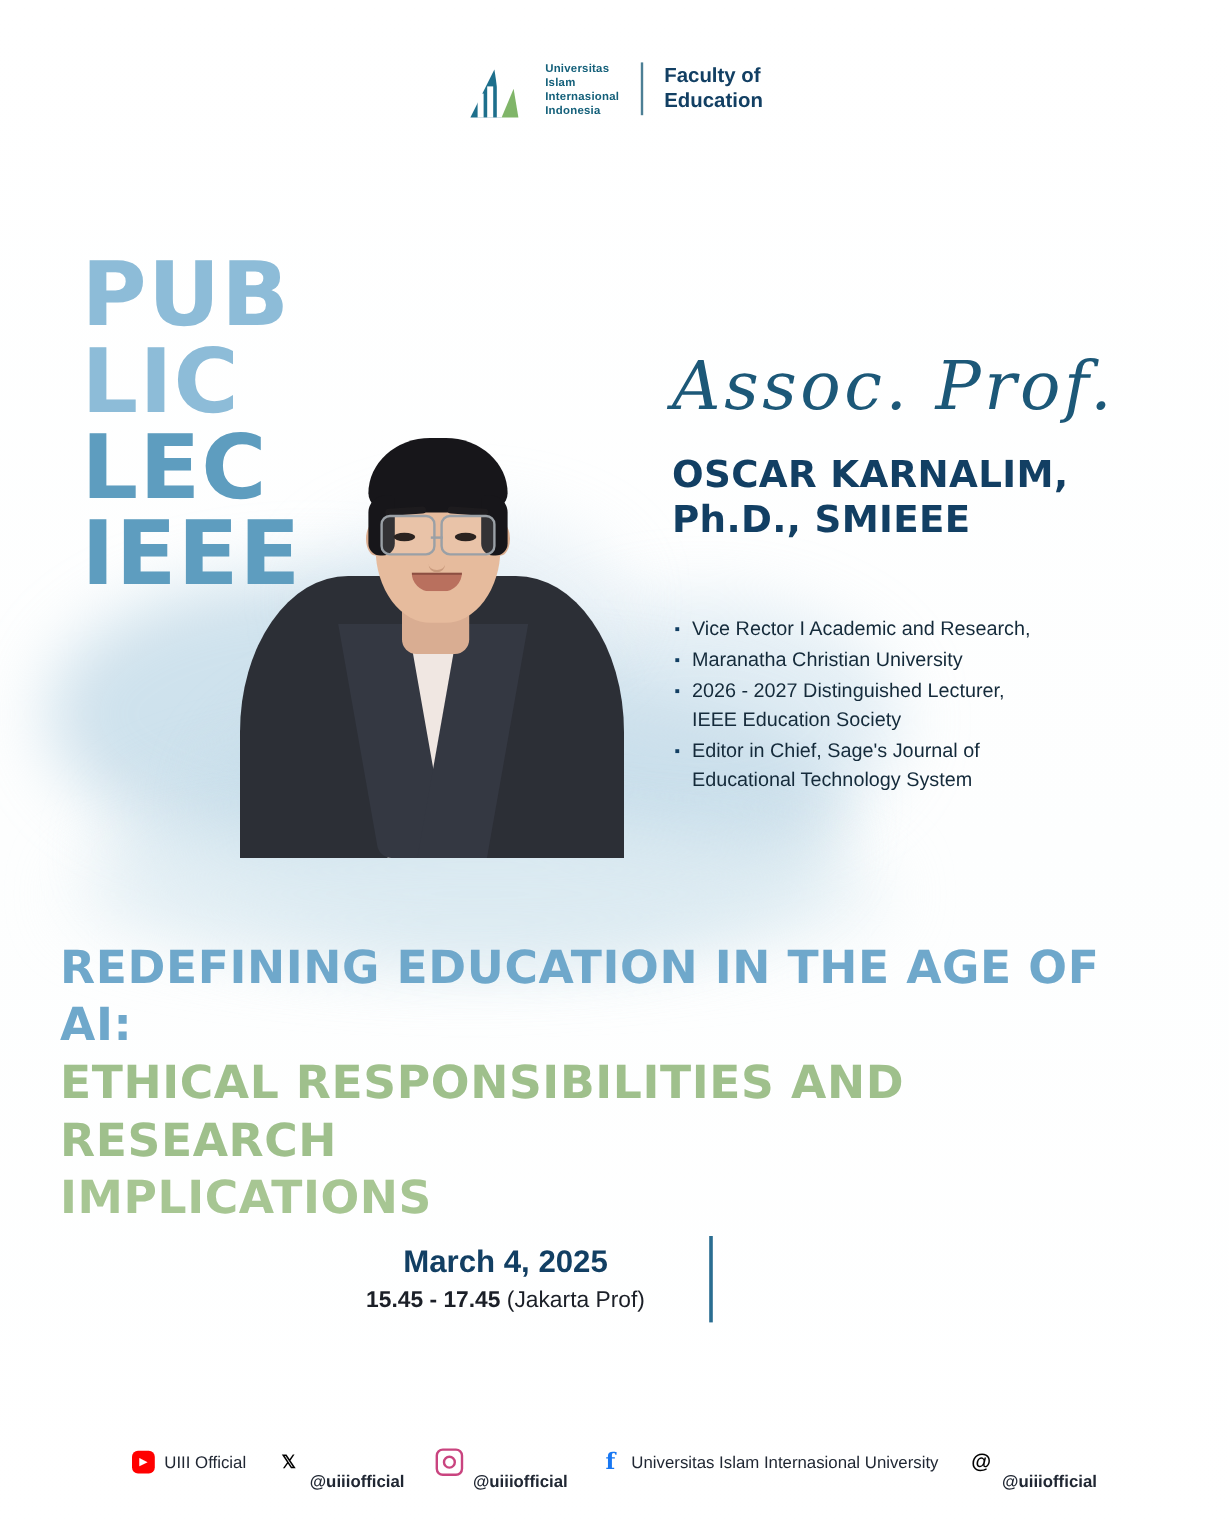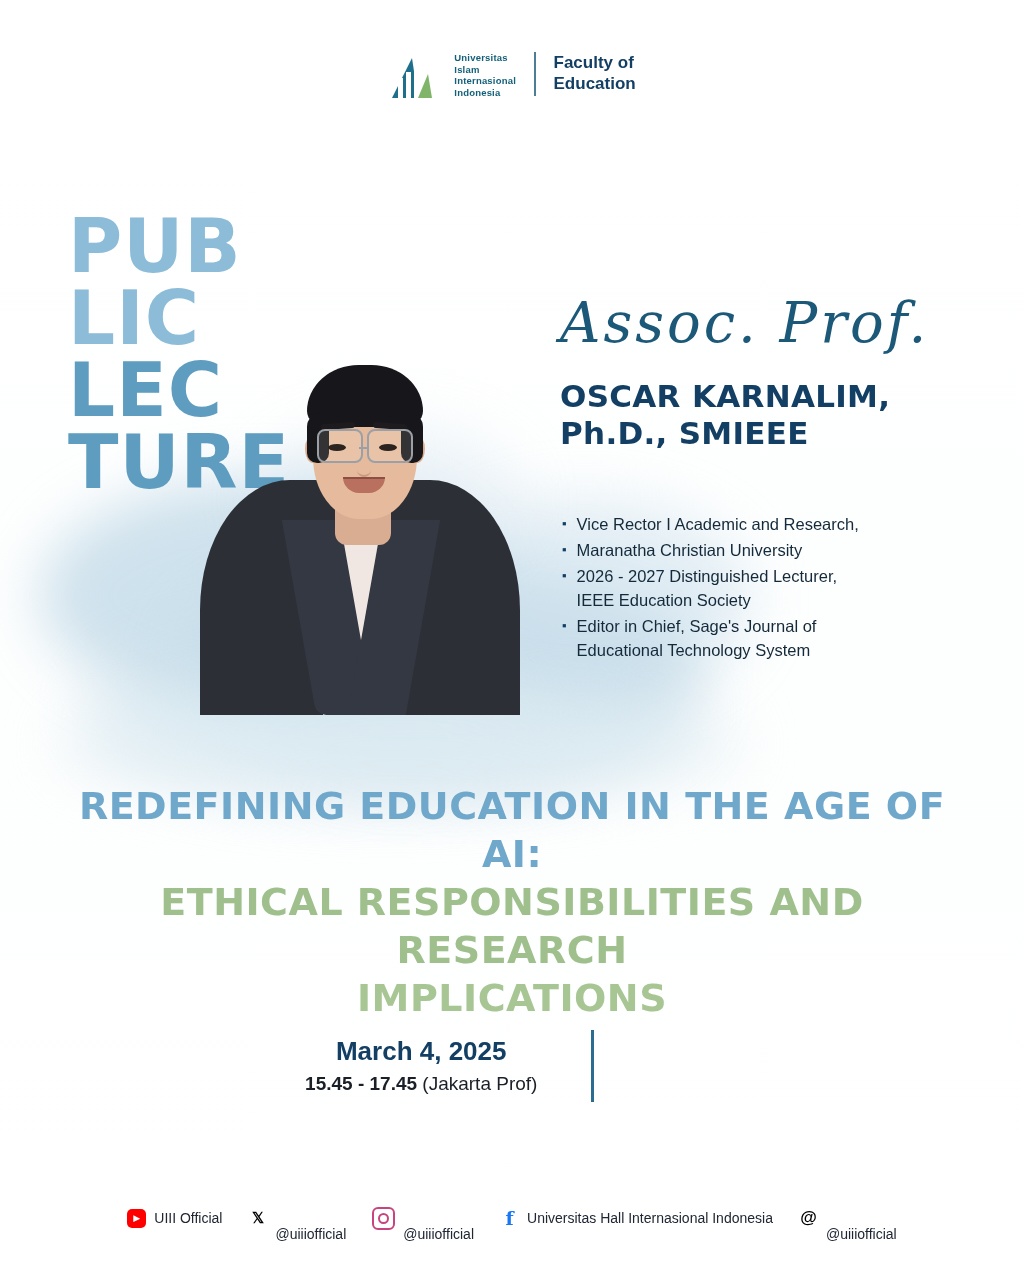--- a/index.html
+++ b/index.html
@@ -238,21 +238,20 @@
     font-size: 13px;
     line-height: 24px;
   }
 
   
   .talk-title {
     position: absolute;
     left: 50px;
     top: 782px;
     width: 924px;
-    text-align: center;
     font-family: "DejaVu Sans", sans-serif;
     font-weight: bold;
     font-size: 38px;
     line-height: 48px;
     letter-spacing: .5px;
     z-index: 6;
   }
   .tt1 { color: #6fa8cb; }
   .tt2 { color: #9fc08c; }
   .tt3 { color: #a7c693; }
@@ -304,21 +303,21 @@
     gap: 26px;
     z-index: 6;
   }
   .social {
     display: flex;
     align-items: center;
     gap: 8px;
     font-size: 14px;
     color: #202733;
   }
-  .social .handle { font-weight: normal; margin-top: 32px; }
+  .social .handle { font-weight: bold; margin-top: 32px; }
   .social .plain { font-weight: normal; }
   .ico {
     width: 19px;
     height: 19px;
     display: inline-flex;
     align-items: center;
     justify-content: center;
     flex: 0 0 auto;
   }
   .ico-yt {
@@ -375,21 +374,21 @@
     <div>
       <div class="logo-faculty">Faculty of</div>
       <div class="logo-faculty">Education</div>
     </div>
   </div>
 
   <div class="public-lecture">
     <div class="pl-line l1">PUB</div>
     <div class="pl-line l2">LIC</div>
     <div class="pl-line l3">LEC</div>
-    <div class="pl-line l4">TURE</div>
+    <div class="pl-line l4">IEEE</div>
   </div>
 
   <div class="photo-wrap">
     <div class="person">
       <div class="p-suit"></div>
       <div class="p-shirt"></div>
       <div class="p-lapel-l"></div>
       <div class="p-lapel-r"></div>
       <div class="p-neck"></div>
       <div class="p-head"></div>
@@ -462,21 +461,21 @@
     <div class="social">
       <span class="ico ico-x">𝕏</span>
       <span class="handle">@uiiiofficial</span>
     </div>
     <div class="social">
       <span class="ico ico-ig"></span>
       <span class="handle">@uiiiofficial</span>
     </div>
     <div class="social">
       <span class="ico ico-fb">f</span>
-      <span class="plain">Universitas Hall Internasional Indonesia</span>
+      <span class="plain">Universitas Islam Internasional University</span>
     </div>
     <div class="social">
       <span class="ico ico-th">@</span>
       <span class="handle">@uiiiofficial</span>
     </div>
   </div>
 
 </div>
 
 </body></html>

